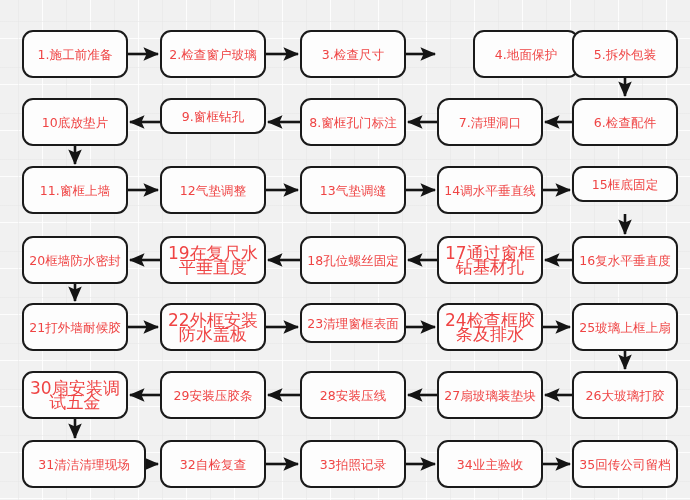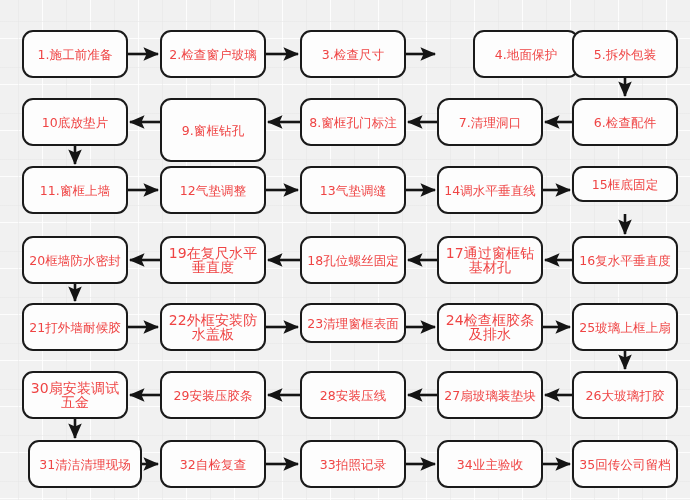--- a/index.html
+++ b/index.html
@@ -48,21 +48,21 @@
     z-index: 3;
   }
   .node .label {
     font-size: 12.5px;
     line-height: 15px;
     color: #ef4444;
     letter-spacing: 0.1px;
     word-break: break-all;
   }
   .node.two-line .label {
-    font-size: 14px;
+    font-size: 17px;
     line-height: 14.5px;
   }
   svg.links {
     position: absolute;
     left: 0;
     top: 0;
     width: 690px;
     height: 500px;
     z-index: 2;
     pointer-events: none;
@@ -138,21 +138,21 @@
       </div>
       <div class="node" style="left: 572px; top: 98px; width: 106px; height: 48px;">
         <span class="label">6.检查配件</span>
       </div>
       <div class="node" style="left: 437px; top: 98px; width: 106px; height: 48px; border-radius: 12px;">
         <span class="label">7.清理洞口</span>
       </div>
       <div class="node" style="left: 300px; top: 98px; width: 106px; height: 48px;">
         <span class="label">8.窗框孔门标注</span>
       </div>
-      <div class="node" style="left: 160px; top: 98px; width: 106px; height: 64px;">
+      <div class="node" style="left: 160px; top: 98px; width: 106px; height: 36px;">
         <span class="label">9.窗框钻孔</span>
       </div>
       <div class="node" style="left: 22px; top: 98px; width: 106px; height: 48px; justify-content: center;">
         <span class="label">10底放垫片</span>
       </div>
       <div class="node" style="left: 22px; top: 166px; width: 106px; height: 48px;">
         <span class="label">11.窗框上墙</span>
       </div>
       <div class="node" style="left: 160px; top: 166px; width: 106px; height: 48px;">
         <span class="label">12气垫调整</span>
@@ -204,21 +204,21 @@
       </div>
       <div class="node" style="left: 300px; top: 371px; width: 106px; height: 48px; align-items: center;">
         <span class="label">28安装压线</span>
       </div>
       <div class="node" style="left: 160px; top: 371px; width: 106px; height: 48px;">
         <span class="label">29安装压胶条</span>
       </div>
       <div class="node two-line" style="left: 22px; top: 371px; width: 106px; height: 48px;">
         <span class="label">30扇安装调试五金</span>
       </div>
-      <div class="node" style="left: 28px; top: 440px; width: 114px; height: 48px;">
+      <div class="node" style="left: 22px; top: 440px; width: 124px; height: 48px;">
         <span class="label">31清洁清理现场</span>
       </div>
       <div class="node" style="left: 160px; top: 440px; width: 106px; height: 48px;">
         <span class="label">32自检复查</span>
       </div>
       <div class="node" style="left: 300px; top: 440px; width: 106px; height: 48px;">
         <span class="label">33拍照记录</span>
       </div>
       <div class="node" style="left: 437px; top: 440px; width: 106px; height: 48px;">
         <span class="label">34业主验收</span>

